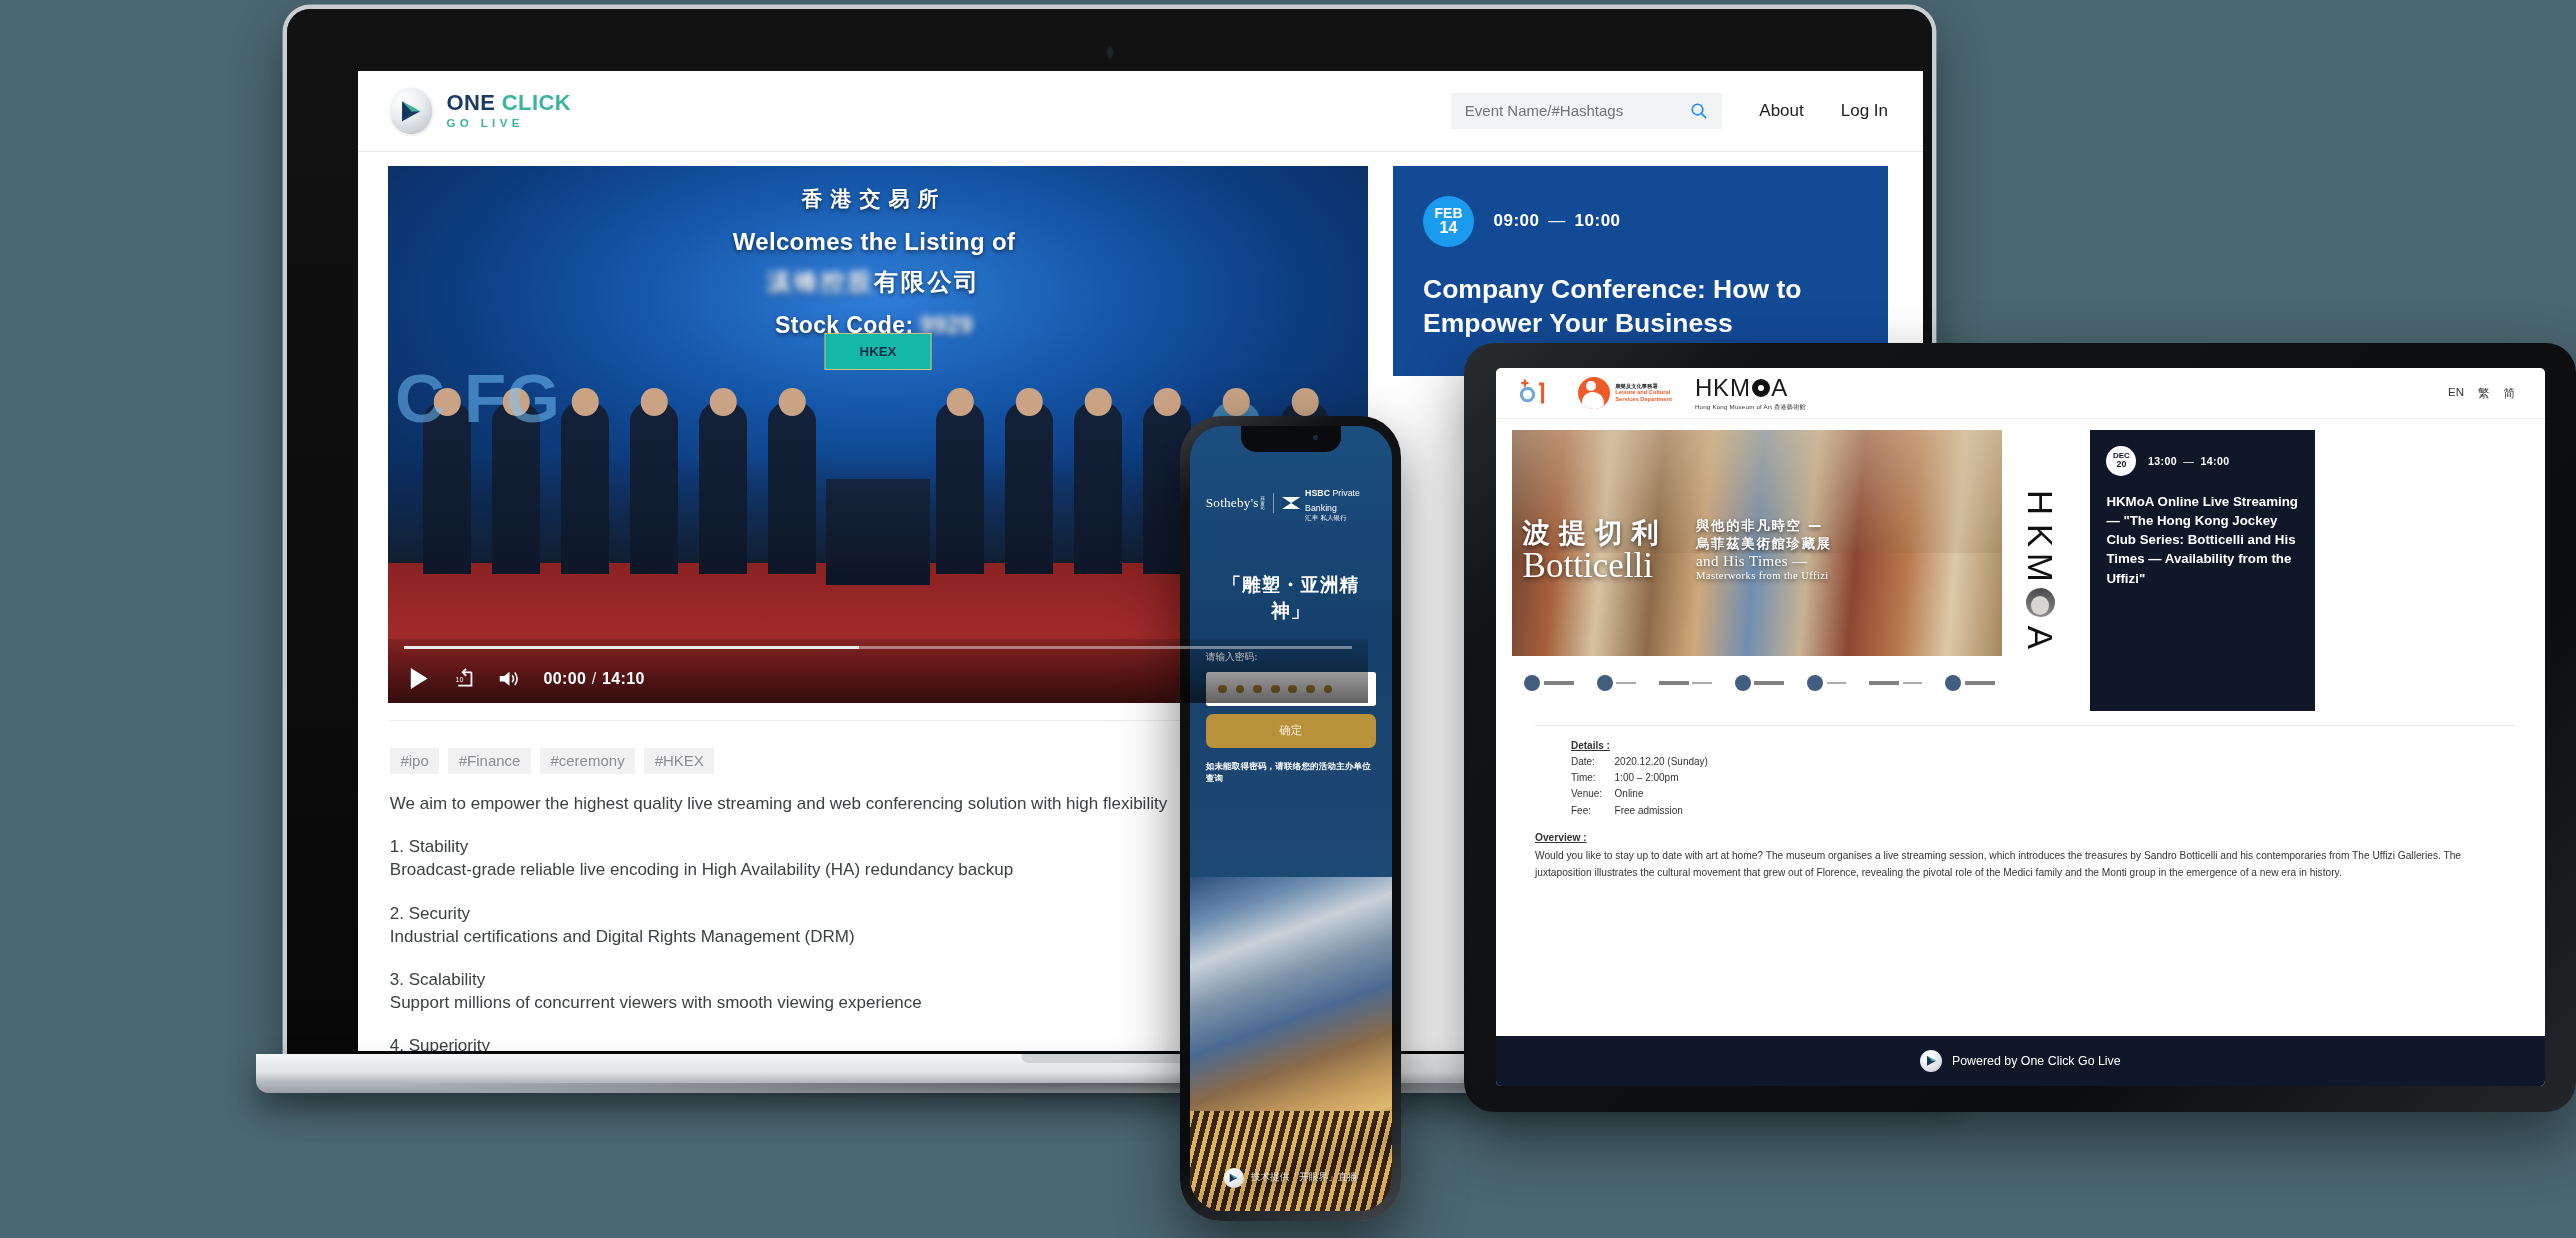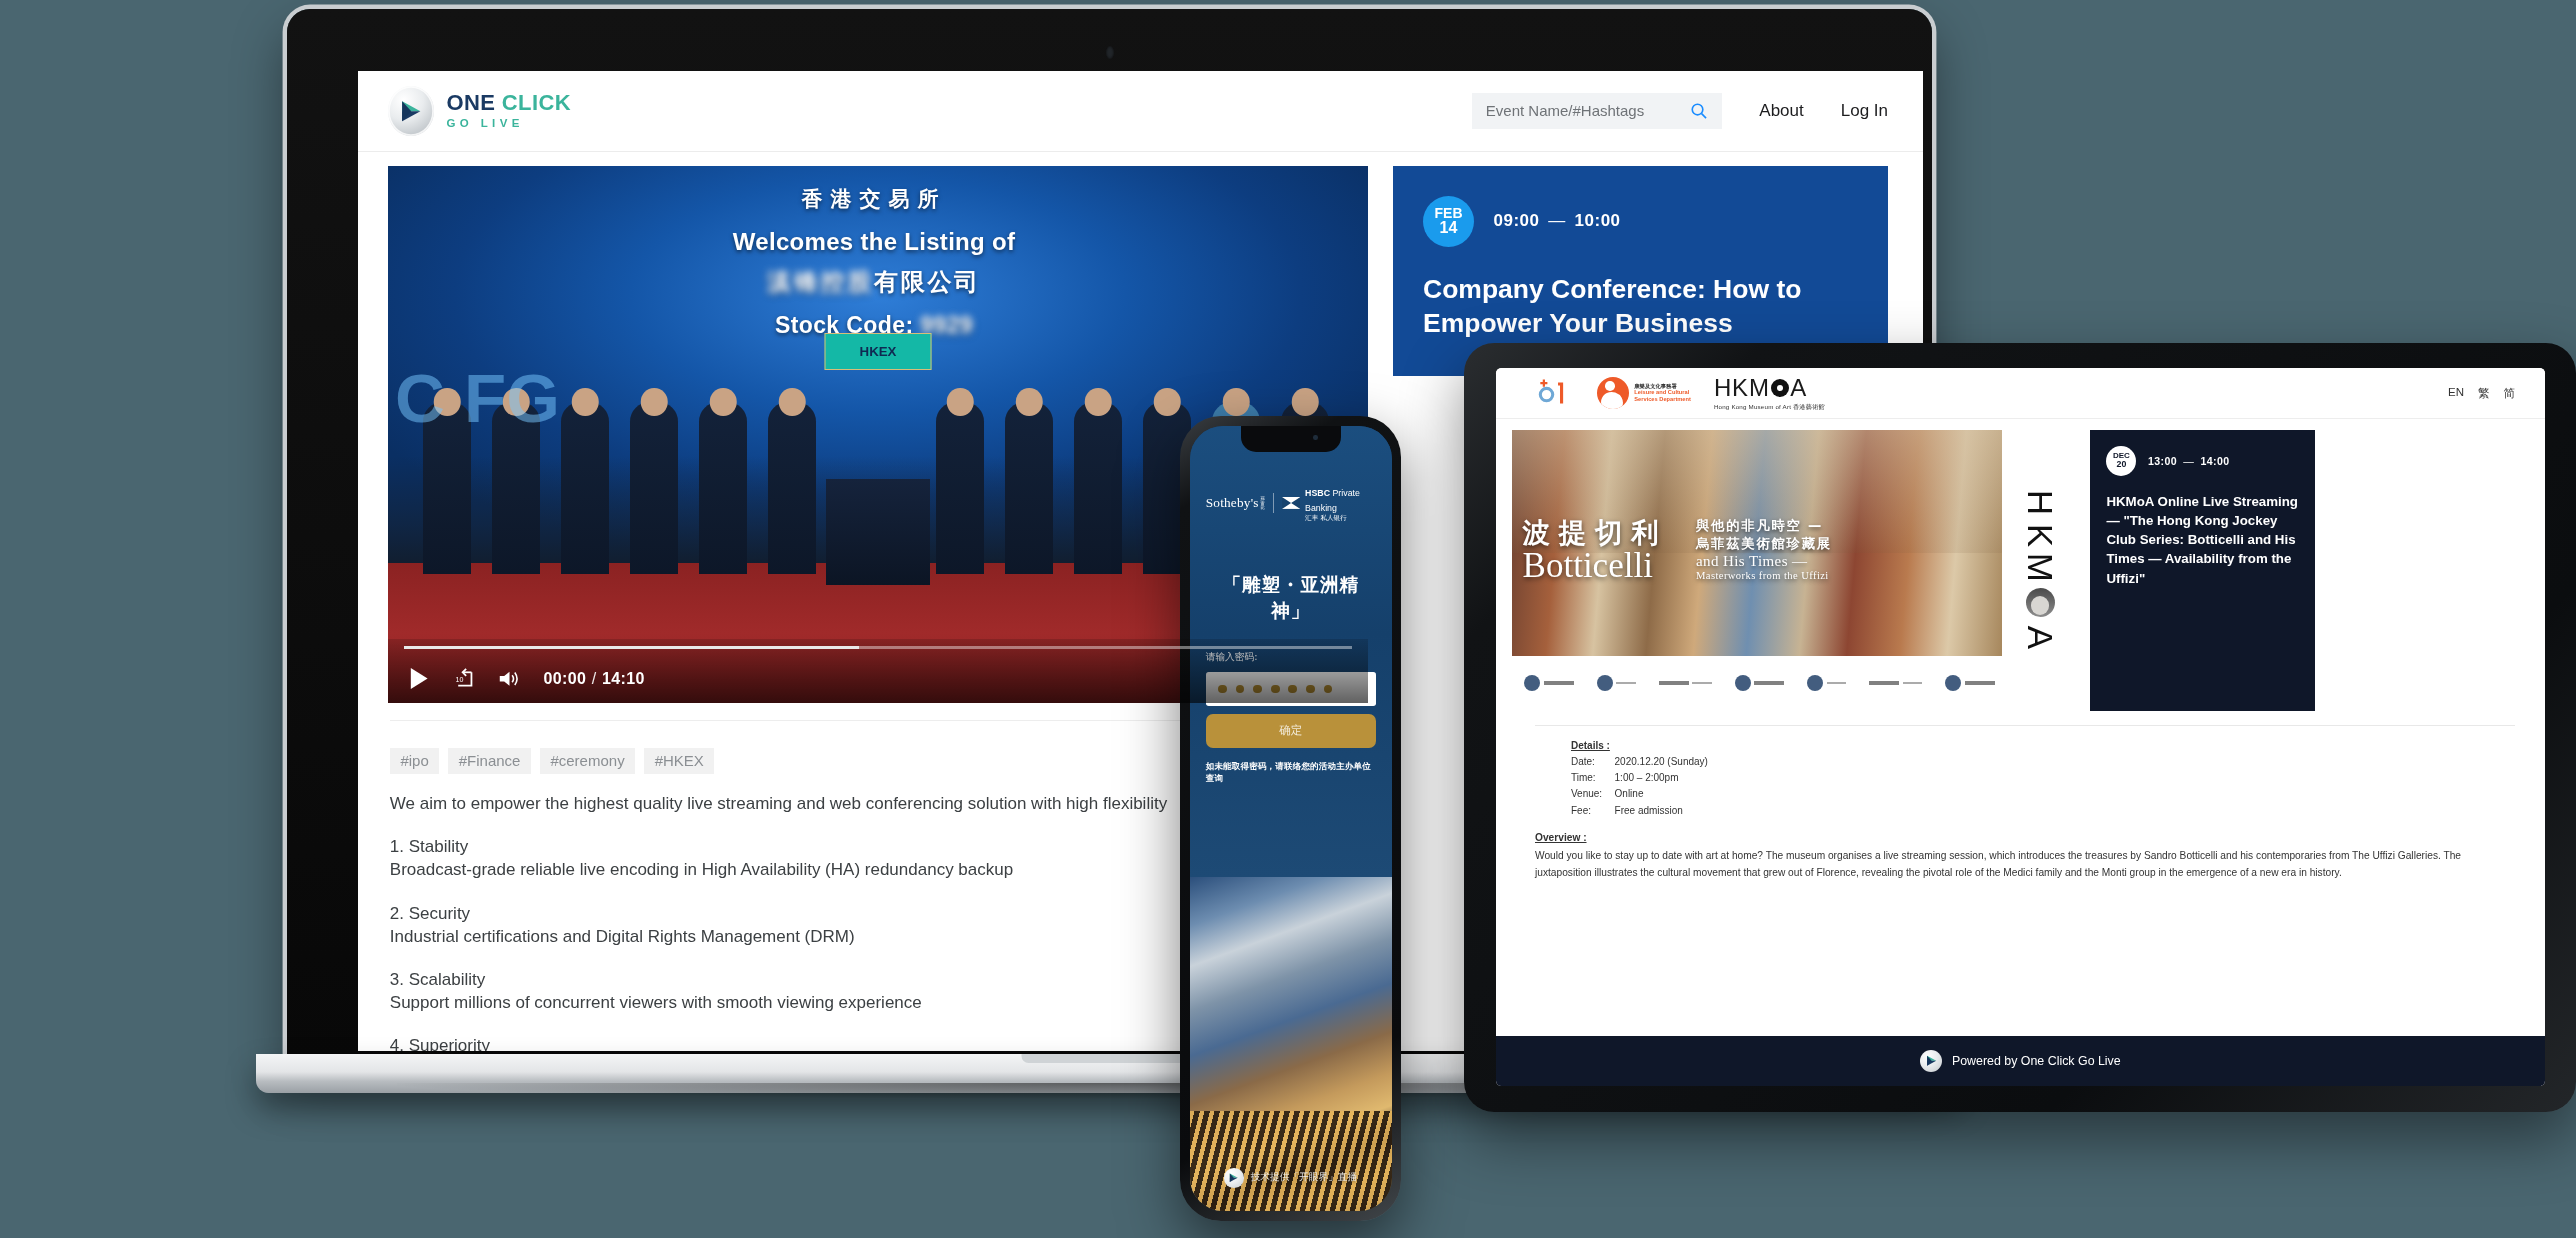--- a/index.html
+++ b/index.html
@@ -58,21 +58,21 @@
   }
   .brand-mark svg { width: 26.5px; height: 26.5px; }
   .brand-text { line-height: 1; }
   .brand-l1 { font-size: 22px; font-weight: 700; letter-spacing: 0.4px; }
   .brand-l1 .b1 { color: #1a3a63; }
   .brand-l1 .b2 { color: #3bb49c; }
   .brand-l2 { font-size: 11.5px; font-weight: 700; letter-spacing: 4.4px; color: #3bb49c; margin-top: 4.4px; }
 
   .header-right { display: flex; align-items: center; gap: 37px; }
   .search-box {
-    display: flex; align-items: center; gap: 4px;
+    display: flex; align-items: center; gap: 25px;
     background: #f1f3f5; padding: 8px 14px; min-width: 221px;
   }
   .search-box input {
     border: 0; background: transparent; outline: none; flex: 1;
     font-size: 15px; color: #555; font-family: "Liberation Sans", sans-serif;
   }
   .search-box input::placeholder { color: #6f7377; }
   .search-ico { width: 19.5px; height: 19.5px; flex: 0 0 auto; }
   .nav-link { font-size: 17px; color: #1d1d1f; font-weight: 400; cursor: pointer; }
 
@@ -174,21 +174,21 @@
     background: linear-gradient(135deg,#2a2d30 0%, #111315 16%, #0b0d0f 72%, #232629 100%);
     border-radius: 30px;
     box-shadow: 0 26.5px 62px rgba(0,0,0,.45);
   }
   .tablet-screen {
     position: absolute; left: 32px; top: 25px; width: 1049px; height: 718px;
     background: #fff; border-radius: 5.3px; overflow: hidden;
   }
   .t-header {
     height: 51px; display: flex; align-items: center; justify-content: space-between;
-    padding: 0 30px 0 39px; border-bottom: 0.9px solid #ededed; background: #fff;
+    padding: 0 30px 0 20px; border-bottom: 0.9px solid #ededed; background: #fff;
   }
   .t-logos { display: flex; align-items: center; gap: 23px; }
   .logo-ol { width: 39px; height: 34px; position: relative; }
   .logo-lcsd { display: flex; align-items: center; gap: 5.3px; }
   .lcsd-mark { width: 32px; height: 32px; border-radius: 50%; background: #ee5a29; position: relative; overflow: hidden; }
   .lcsd-mark:before { content:""; position:absolute; left:8px; top:4.4px; width:9.7px; height:9.7px; border-radius:50%; background:#fff; }
   .lcsd-mark:after { content:""; position:absolute; left:4.4px; top:15px; width:22px; height:21px; border-radius:50% 50% 0 50%; background:#fff; transform: rotate(18deg); }
   .lcsd-txt { line-height: 1.15; }
   .lcsd-txt div:nth-child(1) { font-size: 5.3px; color:#333; font-weight:700; }
   .lcsd-txt div:nth-child(2), .lcsd-txt div:nth-child(3) { font-size: 5.7px; color:#ee5a29; font-weight:700; }

